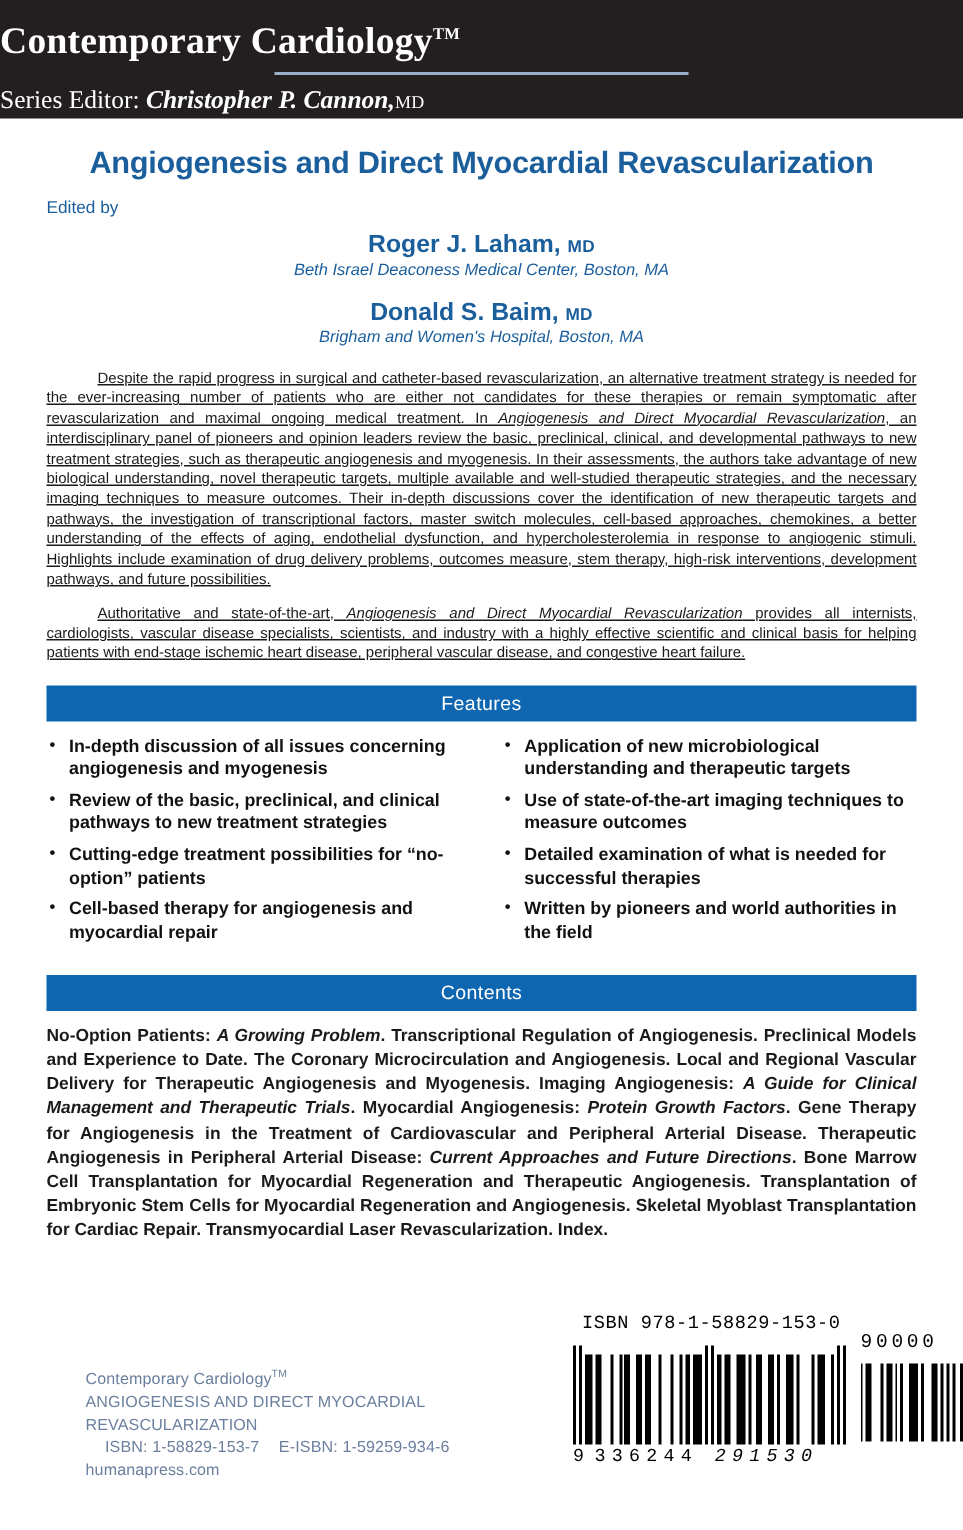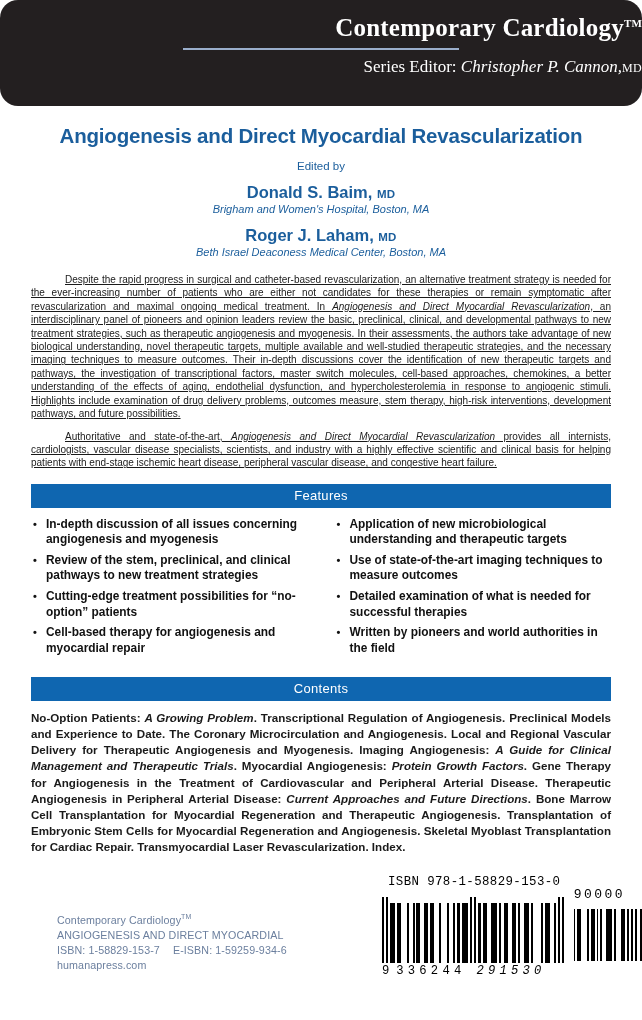--- a/index.html
+++ b/index.html
@@ -20,24 +20,23 @@
     width: 642px;
     height: 1020px;
     background: #ffffff;
     box-sizing: border-box;
   }
 
   
   .header-band {
     background: #231f20;
     width: 100%;
-    padding: 14px 0 29px 0;
-    text-align: right;
+    padding: 14px 0 2px 0;
+    text-align: left;
     box-sizing: border-box;
-    border-radius: 18px;
   }
   .series-title {
     font-family: "Liberation Serif", serif;
     font-weight: bold;
     color: #ffffff;
     font-size: 25px;
     letter-spacing: 0.2px;
     line-height: 1.1;
   }
   .series-title .tm {
@@ -51,21 +50,21 @@
     background: #9aaecb;
     margin: 6px auto 7px auto;
   }
   .series-editor {
     font-family: "Liberation Serif", serif;
     color: #ffffff;
     font-size: 17px;
     line-height: 1.2;
   }
   .series-editor .ed-name {
-    font-weight: normal;
+    font-weight: bold;
     font-style: italic;
   }
   .series-editor .ed-deg {
     font-size: 12px;
     letter-spacing: 0.3px;
   }
 
   
   .body-wrap {
     padding: 0 31px;
@@ -78,21 +77,20 @@
     font-weight: bold;
     text-align: center;
     margin-top: 18px;
     letter-spacing: -0.2px;
     line-height: 1.15;
   }
 
   .edited-by {
     color: #1b5e9c;
     font-size: 11.5px;
-    text-align: center;
     margin-top: 13px;
   }
 
   .editor-block { text-align: center; }
   .editor-block.first { margin-top: 9px; }
   .editor-block.second { margin-top: 11px; }
 
   .editor-name {
     color: #1b5e9c;
     font-size: 16.5px;
@@ -202,21 +200,21 @@
     top: 47px;
     color: #6b7f9e;
     font-size: 10.7px;
     line-height: 1.42;
     letter-spacing: 0.1px;
   }
   .pub-info .tm-small {
     font-size: 7px;
     vertical-align: super;
   }
-  .pub-isbns { margin-top: 0; }
+  .pub-isbns { margin-top: 0; margin-left: 13px; }
   .pub-isbns .gap { display: inline-block; width: 13px; }
   .pub-site { }
 
   
   .barcode-area {
     position: absolute;
     right: 22px;
     top: 10px;
     width: 238px;
   }
@@ -286,46 +284,46 @@
       <span class="ed-name">Christopher P. Cannon,</span><span class="ed-deg">MD</span>
     </div>
   </div>
 
   <div class="body-wrap">
 
     <div class="book-title">Angiogenesis and Direct Myocardial Revascularization</div>
 
     <div class="edited-by">Edited by</div>
 
+    <div class="editor-block first">
+      <div class="editor-name">
+        <span>Roger J. Laham,</span> <span class="deg">MD</span>
+      </div>
+      <div class="editor-affil">Beth Israel Deaconess Medical Center, Boston, MA</div>
+    </div>
+
     <div class="editor-block second">
       <div class="editor-name">
         <span>Donald S. Baim,</span> <span class="deg">MD</span>
       </div>
       <div class="editor-affil">Brigham and Women's Hospital, Boston, MA</div>
-    </div>
-
-    <div class="editor-block first">
-      <div class="editor-name">
-        <span>Roger J. Laham,</span> <span class="deg">MD</span>
-      </div>
-      <div class="editor-affil">Beth Israel Deaconess Medical Center, Boston, MA</div>
     </div>
 
     <div class="desc">
       <p><span>Despite the rapid progress in surgical and catheter-based revascularization, an alternative treatment strategy is needed for the ever-increasing number of patients who are either not candidates for these therapies or remain symptomatic after revascularization and maximal ongoing medical treatment. In </span><i>Angiogenesis and Direct Myocardial Revascularization</i><span>, an interdisciplinary panel of pioneers and opinion leaders review the basic, preclinical, clinical, and developmental pathways to new treatment strategies, such as therapeutic angiogenesis and myogenesis. In their assessments, the authors take advantage of new biological understanding, novel therapeutic targets, multiple available and well-studied therapeutic strategies, and the necessary imaging techniques to measure outcomes. Their in-depth discussions cover the identification of new therapeutic targets and pathways, the investigation of transcriptional factors, master switch molecules, cell-based approaches, chemokines, a better understanding of the effects of aging, endothelial dysfunction, and hypercholesterolemia in response to angiogenic stimuli. Highlights include examination of drug delivery problems, outcomes measure, stem therapy, high-risk interventions, development pathways, and future possibilities.</span></p>
       <p><span>Authoritative and state-of-the-art, </span><i>Angiogenesis and Direct Myocardial Revascularization</i><span> provides all internists, cardiologists, vascular disease specialists, scientists, and industry with a highly effective scientific and clinical basis for helping patients with end-stage ischemic heart disease, peripheral vascular disease, and congestive heart failure.</span></p>
     </div>
 
     <div class="section-bar bar-features">Features</div>
 
     <div class="features-cols">
       <div class="features-col">
         <ul class="feat-list">
           <li><span class="bullet">•</span><span>In-depth discussion of all issues concerning angiogenesis and myogenesis</span></li>
-          <li><span class="bullet">•</span><span>Review of the stem, preclinical, and clinical pathways to new treatment strategies</span></li>
+          <li><span class="bullet">•</span><span>Review of the basic, preclinical, and clinical pathways to new treatment strategies</span></li>
           <li><span class="bullet">•</span><span>Cutting-edge treatment possibilities for “no-option” patients</span></li>
           <li><span class="bullet">•</span><span>Cell-based therapy for angiogenesis and myocardial repair</span></li>
         </ul>
       </div>
       <div class="features-col">
         <ul class="feat-list">
           <li><span class="bullet">•</span><span>Application of new microbiological understanding and therapeutic targets</span></li>
           <li><span class="bullet">•</span><span>Use of state-of-the-art imaging techniques to measure outcomes</span></li>
           <li><span class="bullet">•</span><span>Detailed examination of what is needed for successful therapies</span></li>
           <li><span class="bullet">•</span><span>Written by pioneers and world authorities in the field</span></li>
@@ -338,20 +336,21 @@
     <div class="contents-text"><span>No-Option Patients: </span><i>A Growing Problem</i><span>. Transcriptional Regulation of Angiogenesis. Preclinical Models and Experience to Date. The Coronary Microcirculation and Angiogenesis. Local and Regional Vascular Delivery for Therapeutic Angiogenesis and Myogenesis. Imaging Angiogenesis: </span><i>A Guide for Clinical Management and Therapeutic Trials</i><span>. Myocardial Angiogenesis: </span><i>Protein Growth Factors</i><span>. Gene Therapy for Angiogenesis in the Treatment of Cardiovascular and Peripheral Arterial Disease. Therapeutic Angiogenesis in Peripheral Arterial Disease: </span><i>Current Approaches and Future Directions</i><span>. Bone Marrow Cell Transplantation for Myocardial Regeneration and Therapeutic Angiogenesis. Transplantation of Embryonic Stem Cells for Myocardial Regeneration and Angiogenesis. Skeletal Myoblast Transplantation for Cardiac Repair. Transmyocardial Laser Revascularization. Index.</span></div>
 
   </div>
 
   <div class="footer">
     <div class="footer-inner">
 
       <div class="pub-info">
         <div><span>Contemporary Cardiology</span><span class="tm-small">TM</span></div>
         <div>ANGIOGENESIS AND DIRECT MYOCARDIAL</div>
+        <div>REVASCULARIZATION</div>
         <div class="pub-isbns"><span>ISBN: 1-58829-153-7</span><span class="gap"></span><span>E-ISBN: 1-59259-934-6</span></div>
         <div class="pub-site">humanapress.com</div>
       </div>
 
       <div class="barcode-area">
         <div class="bc-isbn-label">ISBN 978-1-58829-153-0</div>
         <div class="bc-row">
           <div class="bc-main">
             <div class="bc-bars" id="bc-bars-main">
                 <span style="width: 1.92px; height: 66px; background: rgb(0, 0, 0);"></span>

